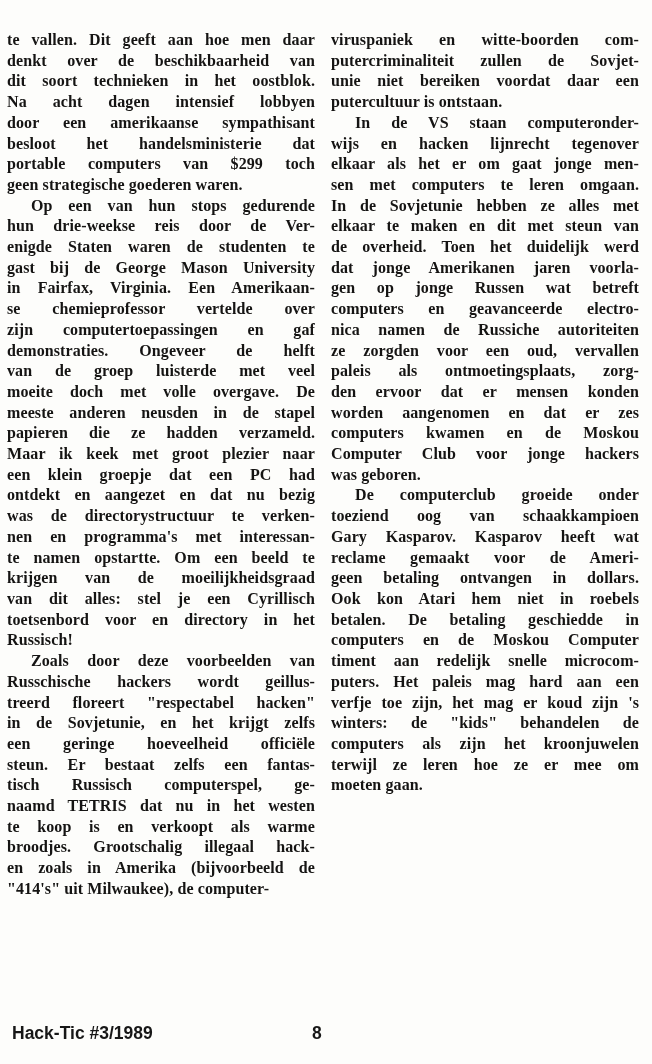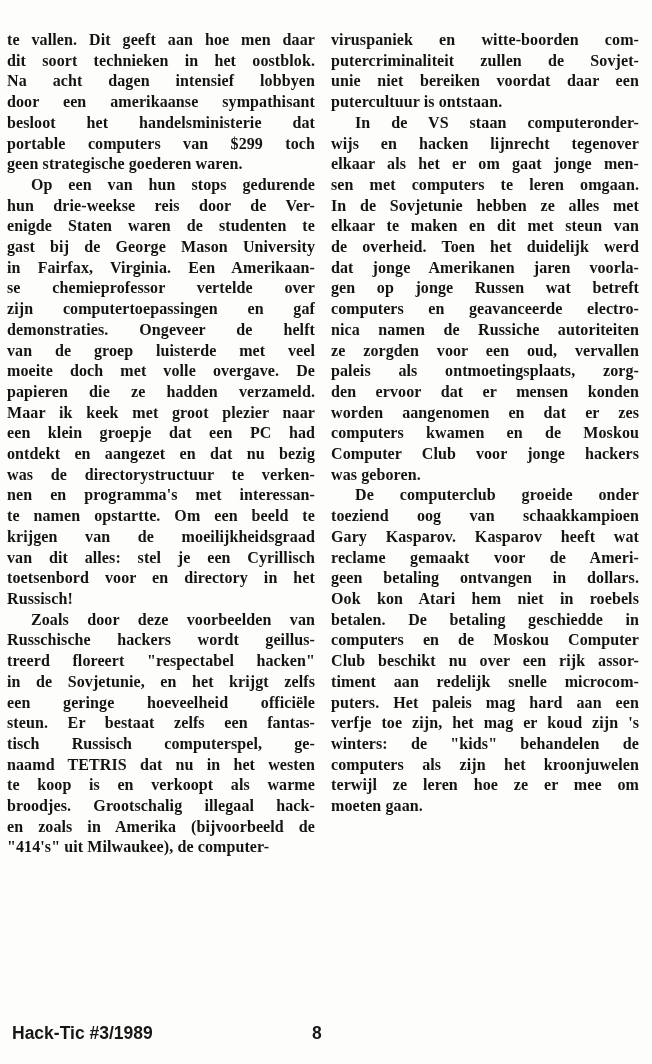--- a/index.html
+++ b/index.html
@@ -48,38 +48,40 @@
   .footer .pagenum { position: absolute; left: 312px; top: 0; }
 </style>
 </head>
 <body>
 
 <div class="page">
   <div class="columns">
     <div class="column">
         <div class="paragraph">
           <div class="line">te vallen. Dit geeft aan hoe men daar</div>
+          <div class="line">denkt over de beschikbaarheid van</div>
           <div class="line">dit soort technieken in het oostblok.</div>
           <div class="line">Na acht dagen intensief lobbyen</div>
           <div class="line">door een amerikaanse sympathisant</div>
           <div class="line">besloot het handelsministerie dat</div>
           <div class="line">portable computers van $299 toch</div>
           <div class="line last">geen strategische goederen waren.</div>
         </div>
         <div class="paragraph">
           <div class="line indent">Op een van hun stops gedurende</div>
           <div class="line">hun drie-weekse reis door de Ver-</div>
           <div class="line">enigde Staten waren de studenten te</div>
           <div class="line">gast bij de George Mason University</div>
           <div class="line">in Fairfax, Virginia. Een Amerikaan-</div>
           <div class="line">se chemieprofessor vertelde over</div>
           <div class="line">zijn computertoepassingen en gaf</div>
           <div class="line">demonstraties. Ongeveer de helft</div>
           <div class="line">van de groep luisterde met veel</div>
           <div class="line">moeite doch met volle overgave. De</div>
+          <div class="line">meeste anderen neusden in de stapel</div>
           <div class="line">papieren die ze hadden verzameld.</div>
           <div class="line">Maar ik keek met groot plezier naar</div>
           <div class="line">een klein groepje dat een PC had</div>
           <div class="line">ontdekt en aangezet en dat nu bezig</div>
           <div class="line">was de directorystructuur te verken-</div>
           <div class="line">nen en programma's met interessan-</div>
           <div class="line">te namen opstartte. Om een beeld te</div>
           <div class="line">krijgen van de moeilijkheidsgraad</div>
           <div class="line">van dit alles: stel je een Cyrillisch</div>
           <div class="line">toetsenbord voor en directory in het</div>
@@ -129,21 +131,20 @@
         </div>
         <div class="paragraph">
           <div class="line indent">De computerclub groeide onder</div>
           <div class="line">toeziend oog van schaakkampioen</div>
           <div class="line">Gary Kasparov. Kasparov heeft wat</div>
           <div class="line">reclame gemaakt voor de Ameri-</div>
           <div class="line">geen betaling ontvangen in dollars.</div>
           <div class="line">Ook kon Atari hem niet in roebels</div>
           <div class="line">betalen. De betaling geschiedde in</div>
           <div class="line">computers en de Moskou Computer</div>
-          <div class="line">Club beschikt nu over een rijk assor-</div>
           <div class="line">timent aan redelijk snelle microcom-</div>
           <div class="line">puters. Het paleis mag hard aan een</div>
           <div class="line">verfje toe zijn, het mag er koud zijn 's</div>
           <div class="line">winters: de "kids" behandelen de</div>
           <div class="line">computers als zijn het kroonjuwelen</div>
           <div class="line">terwijl ze leren hoe ze er mee om</div>
           <div class="line last">moeten gaan.</div>
         </div>
       </div>
   </div>

